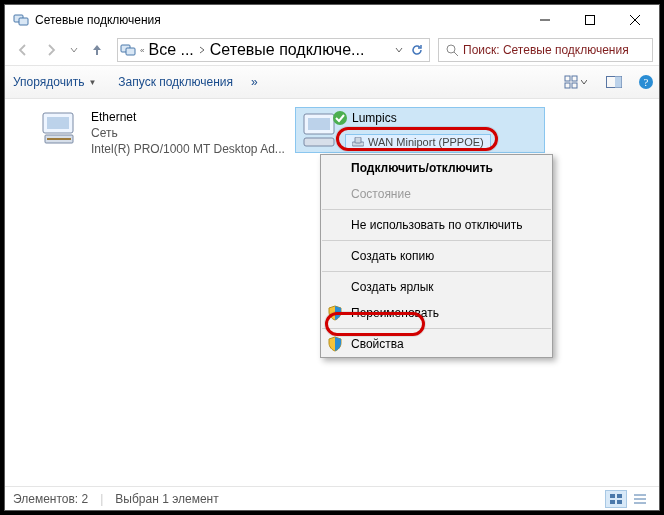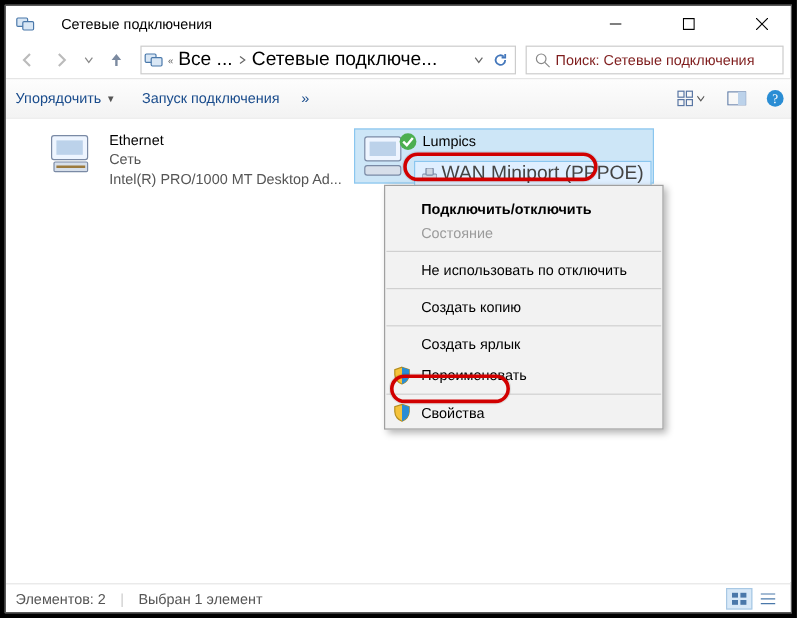--- a/index.html
+++ b/index.html
@@ -1,21 +1,21 @@
 <!DOCTYPE html>
 <html><head>
 <meta charset="utf-8">
 <style>
   * { box-sizing: border-box; margin: 0; padding: 0; }
   body { font-family: "Segoe UI", Tahoma, sans-serif; font-size: 12px; background: #000; }
   .frame { width: 664px; height: 515px; background: #000; padding: 4px; position: relative; }
   .window { width: 656px; height: 507px; background: #fff; border: 1px solid #5a5a5a; position: relative; }
 
   
-  .titlebar { height: 30px; display: flex; align-items: center; padding: 0 2px 0 8px; gap: 16px; }
+  .titlebar { height: 30px; display: flex; align-items: center; padding: 0 2px 0 8px; }
   .titlebar .icon { width: 16px; height: 16px; margin-right: 6px; position: relative; }
   .titlebar .title { flex: 1; font-size: 12px; color: #000; }
   .winbtn { width: 45px; height: 28px; display: flex; align-items: center; justify-content: center; cursor: default; color: #333; }
   .winbtn svg { display: block; }
 
   
   .navrow { height: 30px; display: flex; align-items: center; padding: 0 6px; gap: 4px; }
   .navbtn { width: 24px; height: 24px; border-radius: 2px; display: flex; align-items: center; justify-content: center; color: #777; }
   .navbtn.disabled { color: #bbb; }
   .addressbar { flex: 1; height: 24px; border: 1px solid #ccc; display: flex; align-items: center; padding: 0 2px; gap: 4px; margin: 0 4px; background: #fff; }
@@ -38,37 +38,37 @@
   .content { position: relative; height: 386px; background: #fff; }
   .netitem { position: absolute; display: flex; padding: 2px 4px; width: 250px; }
   .netitem.sel { background: #cde6f7; border: 1px solid #8ac6ef; }
   .netitem .nicon { width: 48px; height: 40px; position: relative; flex-shrink: 0; }
   .netitem .ntexts { padding-left: 4px; }
   .netitem .nline { font-size: 12px; line-height: 16px; white-space: nowrap; overflow: hidden; text-overflow: ellipsis; }
 
   
   .contextmenu { position: absolute; background: #f2f2f2; border: 1px solid #a0a0a0; box-shadow: 3px 3px 6px rgba(0,0,0,0.3); font-size: 12px; }
   .contextmenu .mitem { height: 26px; display: flex; align-items: center; padding: 0 12px 0 30px; position: relative; white-space: nowrap; }
-  .contextmenu .mitem.bold { font-weight: 600; align-items: flex-end; }
+  .contextmenu .mitem.bold { font-weight: 600; }
   .contextmenu .mitem.disabled { color: #9b9b9b; }
   .contextmenu .msep { height: 1px; background: #d0d0d0; margin: 2px 1px; }
   .contextmenu .micon { position: absolute; left: 6px; top: 5px; width: 16px; height: 16px; }
 
   
   .statusbar { position: absolute; bottom: 0; left: 0; right: 0; height: 24px; border-top: 1px solid #e5e5e5; display: flex; align-items: center; padding: 3px 8px; font-size: 12px; color: #555; gap: 12px; }
   .statusbar .spacer { flex: 1; }
   .viewbtns { display: flex; gap: 2px; }
   .viewbtn { width: 22px; height: 18px; display: flex; align-items: center; justify-content: center; border: 1px solid transparent; }
   .viewbtn.active { background: #d8e9f8; border-color: #a8c8e4; }
 
   
   .redring { position: absolute; border: 3px solid #d10000; border-radius: 14px; pointer-events: none; box-shadow: 0 0 0 1px rgba(0,0,0,0.08); }
 
   
-  .mp-label { position: absolute; background: #dfefff; border: 1px solid #8ac6ef; padding: 1px 6px; font-size: 16px; color: #444; display: flex; align-items: center; gap: 4px; }
+  .mp-label { position: absolute; background: #dfefff; border: 1px solid #8ac6ef; padding: 1px 6px; font-size: 11px; color: #444; display: flex; align-items: center; gap: 4px; }
 </style>
 </head>
 <body>
 <div class="frame">
 <div class="window">
 
 <div class="titlebar">
   <span class="icon">
     <svg viewBox="0 0 16 16" width="16" height="16">
       <rect x="1" y="3" width="9" height="7" rx="1" fill="#d9e7f5" stroke="#4a78aa"></rect>

